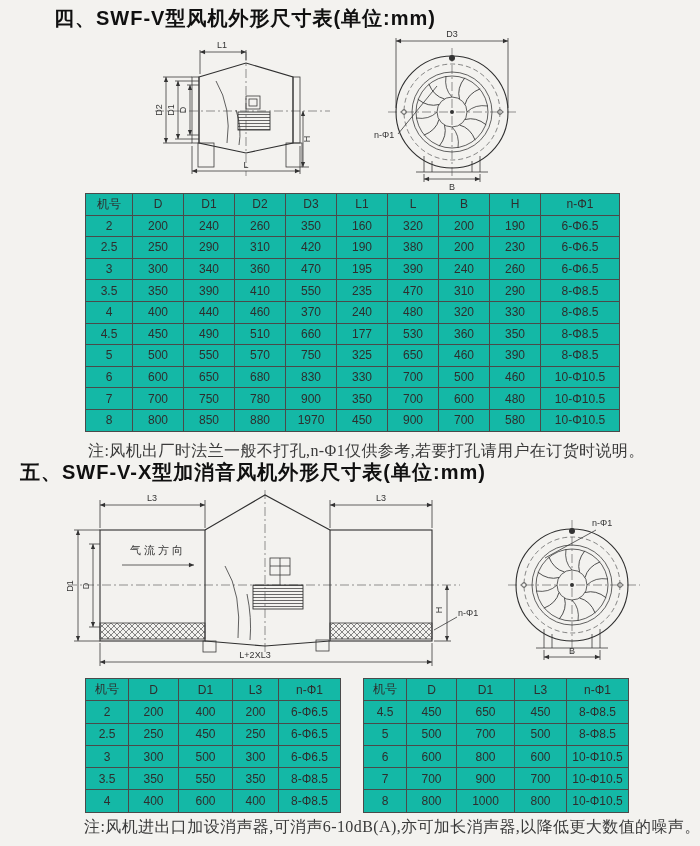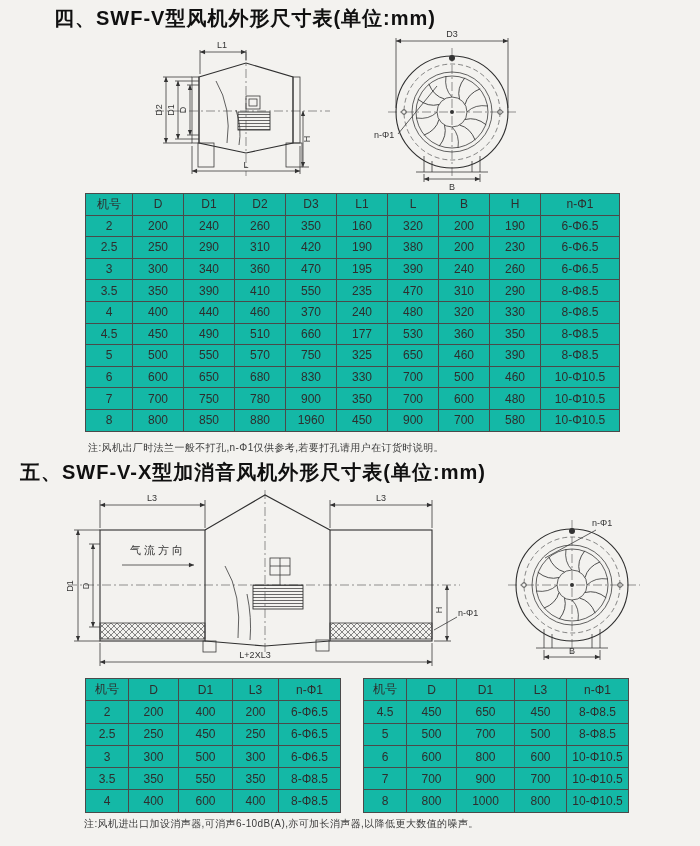--- a/index.html
+++ b/index.html
@@ -8,21 +8,21 @@
     background:#f3f2ef;
     font-family:"Liberation Sans","DejaVu Sans",sans-serif;
     color:#2b2b2b;
   }
   .abs{position:absolute;}
   .sec-title{
     font-size:20px;font-weight:bold;color:#101010;letter-spacing:1px;
     white-space:nowrap;
   }
   .note{
-    font-size:10px;color:#3a3a3a;letter-spacing:0.4px;white-space:nowrap;
+    font-size:16px;color:#3a3a3a;letter-spacing:0.4px;white-space:nowrap;font-family:Liberation Serif, serif;
   }
   .dim-table{
     border-collapse:collapse;width:100%;table-layout:fixed;background:#14b8a6;
   }
   .dim-table th,.dim-table td{
     border:1px solid #4a4a4a;text-align:center;vertical-align:middle;
     font-size:12px;font-weight:normal;color:#2e2e2e;padding:0;
     height:20.6px;overflow:hidden;white-space:nowrap;
   }
   .t2 th,.t2 td{height:21.3px;}
@@ -262,21 +262,21 @@
           <td>700</td>
           <td>600</td>
           <td>480</td>
           <td>10-Φ10.5</td>
         </tr>
         <tr>
           <td>8</td>
           <td>800</td>
           <td>850</td>
           <td>880</td>
-          <td>1960</td>
+          <td>1970</td>
           <td>450</td>
           <td>900</td>
           <td>700</td>
           <td>580</td>
           <td>10-Φ10.5</td>
         </tr>
       </tbody>
     </table>
 </div>
 

